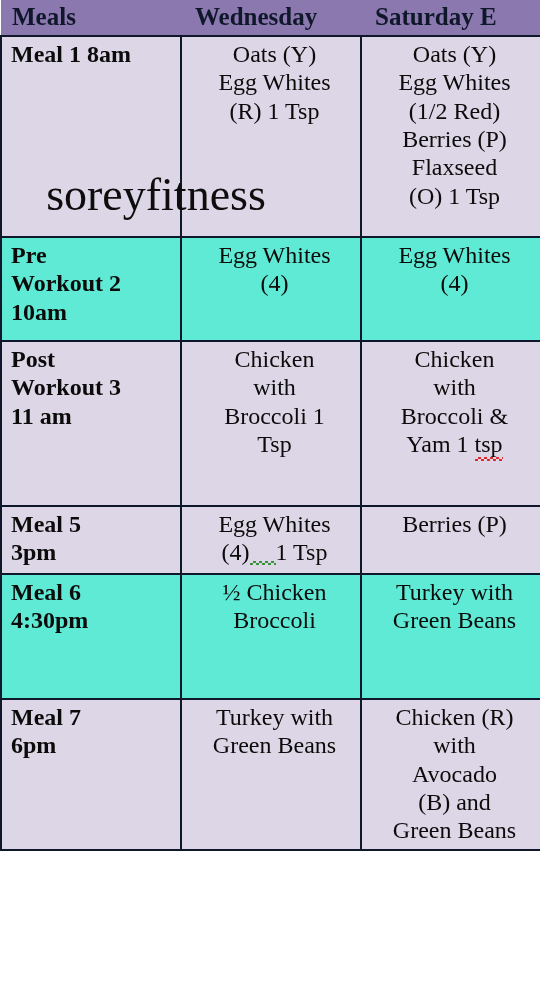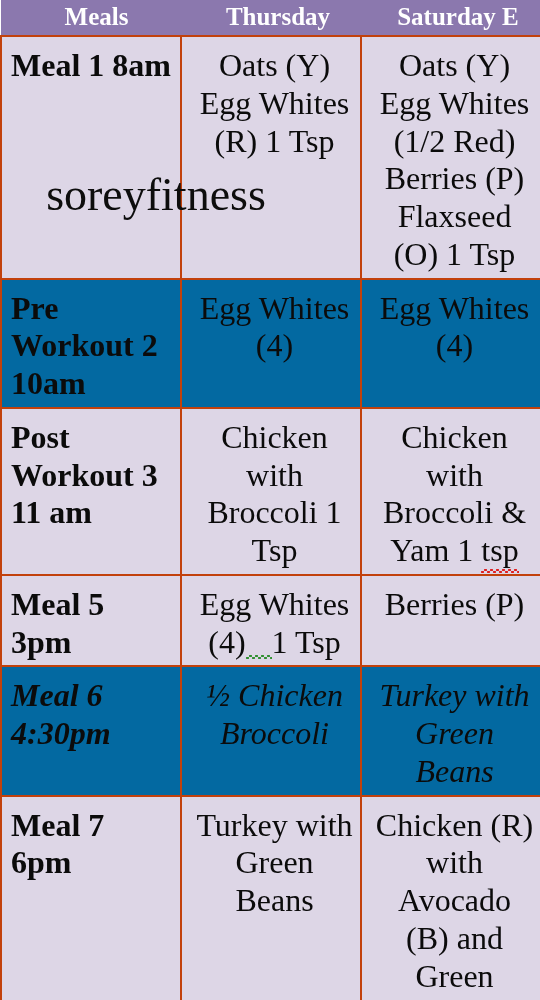--- a/index.html
+++ b/index.html
@@ -15,46 +15,46 @@
     width:540px;
     border-collapse:collapse;
     table-layout:fixed;
   }
   col.c-meal { width:180px; }
   col.c-mon  { width:180px; }
   col.c-tue  { width:180px; }
 
   thead th {
     background:#8b78ae;
-    color:#ffffff;
+    color:#0f172a;
     font-weight:bold;
     font-size:25px;
     line-height:1.05;
-    text-align:center;
+    text-align:left;
     padding:3px 0 4px 11px;
     height:36px;
     border:none;
     letter-spacing:0px;
     white-space:nowrap;
     overflow:hidden;
   }
   thead th.th-mon { padding-left:14px; }
   thead th.th-tue { padding-left:14px; }
 
   tbody td {
-    border:2px solid #c2410c;
+    border:2px solid #0f172a;
     vertical-align:top;
-    font-size:32px;
+    font-size:24px;
     line-height:1.18;
-    padding:10px 4px 4px 9px;
+    padding:3px 4px 4px 9px;
     color:#0b0b0b;
     word-wrap:break-word;
   }
   tbody tr.shade td { background:#ddd6e6; }
-  tbody tr.plain td { background:#0369a1; }
+  tbody tr.plain td { background:#5eead4; }
 
   td.meal-label { font-weight:bold; }
   td.day-cell   { font-weight:normal; padding-left:11px;text-align:center; }
 
   
   .sq-red, .sq-green {
     position:relative;
     display:inline-block;
   }
   .sq-red::after, .sq-green::after {
@@ -111,21 +111,21 @@
 
   <table class="meal-table">
     <colgroup>
       <col class="c-meal">
         <col class="c-mon">
         <col class="c-tue">
     </colgroup>
     <thead>
       <tr>
         <th class="th-meal">Meals</th>
-        <th class="th-mon">Thursday</th>
+        <th class="th-mon">Wednesday</th>
         <th class="th-tue">Saturday E</th>
       </tr>
     </thead>
     <tbody id="tbody">
         <tr class="shade" style="height: 201px;">
           <td class="meal-label">Meal 1 8am</td>
           <td class="day-cell">Oats (Y)<br>Egg Whites<br>(R) 1 Tsp</td>
           <td class="day-cell">Oats (Y)<br>Egg Whites<br>(1/2 Red)<br>Berries (P)<br>Flaxseed<br>(O) 1 Tsp</td>
         </tr>
         <tr class="plain" style="height: 104px;">
@@ -136,21 +136,21 @@
         <tr class="shade" style="height: 165px;">
           <td class="meal-label">Post<br>Workout 3<br>11 am</td>
           <td class="day-cell">Chicken<br>with<br>Broccoli 1<br>Tsp</td>
           <td class="day-cell">Chicken<br>with<br>Broccoli  &amp;<br>Yam 1 <span class="sq-red">tsp</span></td>
         </tr>
         <tr class="shade" style="height: 68px;">
           <td class="meal-label">Meal 5<br>3pm</td>
           <td class="day-cell">Egg Whites<br>(4)<span class="gap-green"></span>1 Tsp</td>
           <td class="day-cell">Berries (P)</td>
         </tr>
-        <tr class="plain" style="height: 71px; font-style: italic;">
+        <tr class="plain" style="height: 125px;">
           <td class="meal-label">Meal 6<br>4:30pm</td>
           <td class="day-cell">½ Chicken<br>Broccoli</td>
           <td class="day-cell">Turkey with<br>Green Beans</td>
         </tr>
         <tr class="shade" style="height: 137px;">
           <td class="meal-label">Meal 7<br>6pm</td>
           <td class="day-cell">Turkey with<br>Green Beans</td>
           <td class="day-cell">Chicken (R)<br>with<br>Avocado<br>(B) and<br>Green Beans</td>
         </tr>
       </tbody>

